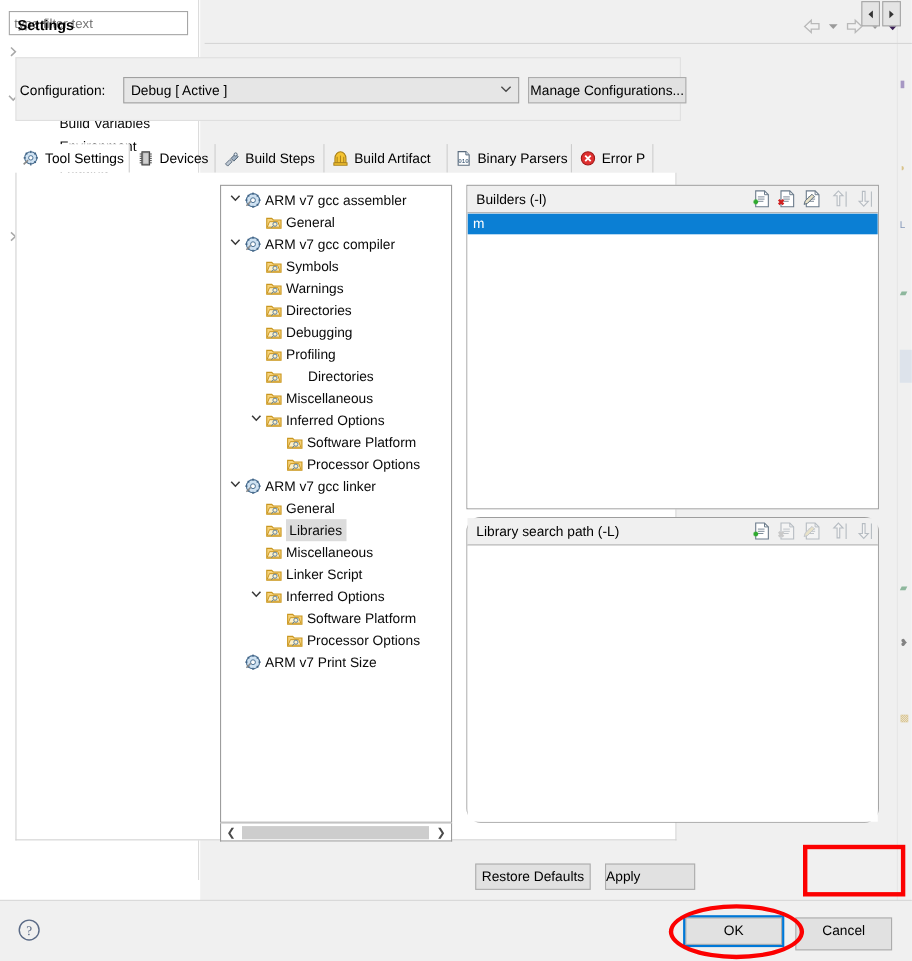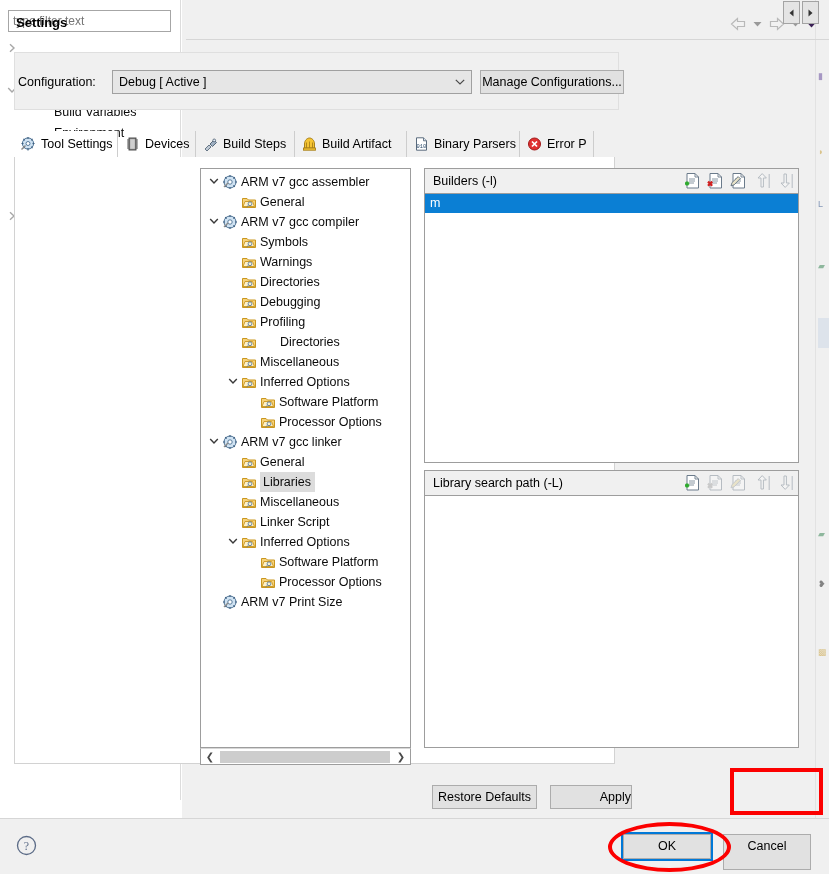--- a/index.html
+++ b/index.html
@@ -149,37 +149,37 @@
 
   
   .restore-btn {
     position:absolute; left:432px; top:785px; width:105px; height:24px;
     background:#e1e1e1; border:1px solid #acacac; font-size:12.5px;
     text-align:center; line-height:22px; cursor:default;
   }
   .apply-btn {
     position:absolute; left:550px; top:785px; width:82px; height:24px;
     background:#e1e1e1; border:1px solid #acacac; font-size:12.5px;
-    text-align:right; line-height:22px; cursor:default;
+    text-align:left; line-height:22px; cursor:default;
   }
   .pane-hr2 { position:absolute; left:0; top:818px; width:829px; height:1px; background:#d6d6d6; }
 
   
   .footer {
     position:absolute; left:0; top:819px; width:829px; height:55px; background:#f0f0f0;
   }
   .help-icon { position:absolute; left:16px; top:835px; width:21px; height:21px; cursor:default; }
   .ok-btn {
     position:absolute; left:623px; top:834px; width:88px; height:25px;
     background:#e1e1e1; border:1px solid #acacac;
     outline:2px solid #0078d7; outline-offset:0px;
     font-size:12.5px; text-align:center; line-height:23px; cursor:default;
   }
   .cancel-btn {
-    position:absolute; left:723px; top:834px; width:88px; height:36px;
+    position:absolute; left:723px; top:834px; width:88px; height:30px;
     background:#e1e1e1; border:1px solid #acacac;
     font-size:12.5px; text-align:center; line-height:23px; cursor:default;
   }
 
   
   .anno-rect {
     position:absolute; left:730px; top:768px; width:93px; height:47px;
     border:4px solid #fc0000; pointer-events:none;
   }
   .anno-ellipse {
@@ -613,21 +613,21 @@
             <path d="M8 2 L8 11 L5 11 L9.2 15.4 L13.4 11 L10.4 11 L10.4 2 Z" fill="#f4f4f4" stroke="#b6bcc2" stroke-width="1"></path>
             <path d="M16.2 2 L16.2 16" stroke="#b6bcc2" stroke-width="1"></path>
           </svg>
         </span>
     </div>
     <div class="lg-body" id="lib-list">
         <div class="lg-item sel">m</div>
       </div>
   </div>
 
-  <div class="listgrp" style="left:424px; top:470px; width:375px; height:278px;">
+  <div class="listgrp" style="left:424px; top:470px; width:375px; height:278px;border-radius:13px;">
     <div class="lg-head">
       <span class="lg-title">Library search path (-L)</span>
       <span class="lg-tools" id="lsp-tools">
           <svg class="tbico" viewBox="0 0 18 18">
             <path d="M3 1.5 L11 1.5 L14.5 5 L14.5 16 L3 16 Z" fill="#ffffff" stroke="#6b7b8b" stroke-width="1"></path>
             <path d="M11 1.5 L11 5 L14.5 5" fill="none" stroke="#6b7b8b" stroke-width="0.9"></path>
             <path d="M5 7 L11 7 M5 9 L11 9 M5 11 L10 11" stroke="#6b7b8b" stroke-width="0.8"></path>
             <path d="M1 11.5 L5.2 11.5 M3.1 9.4 L3.1 13.6" stroke="#2faa2f" stroke-width="2.6"></path>
           </svg>
           <svg class="tbico" viewBox="0 0 18 18">

